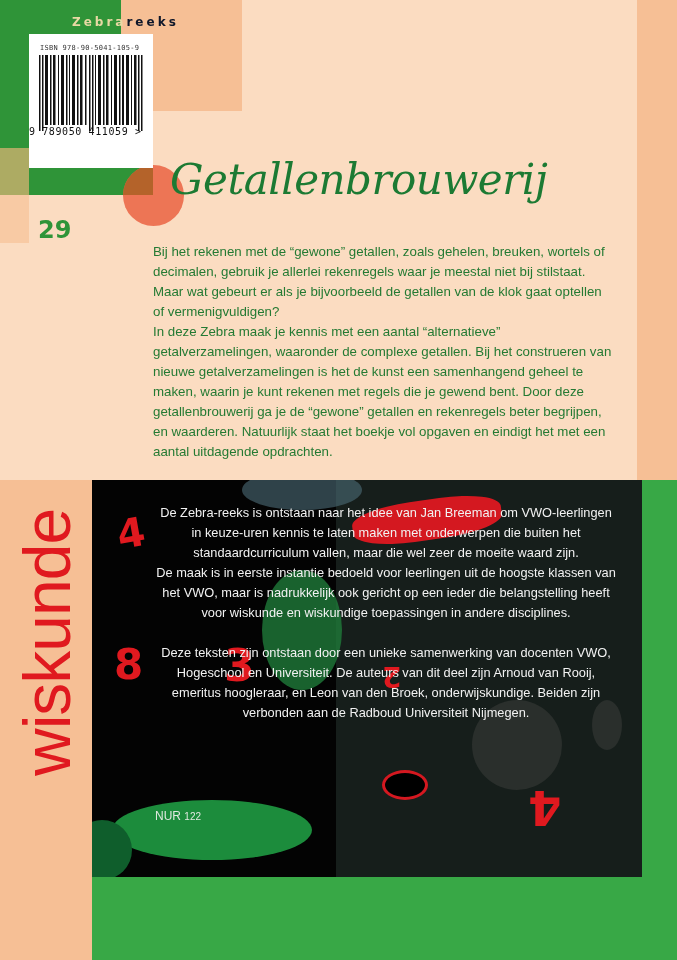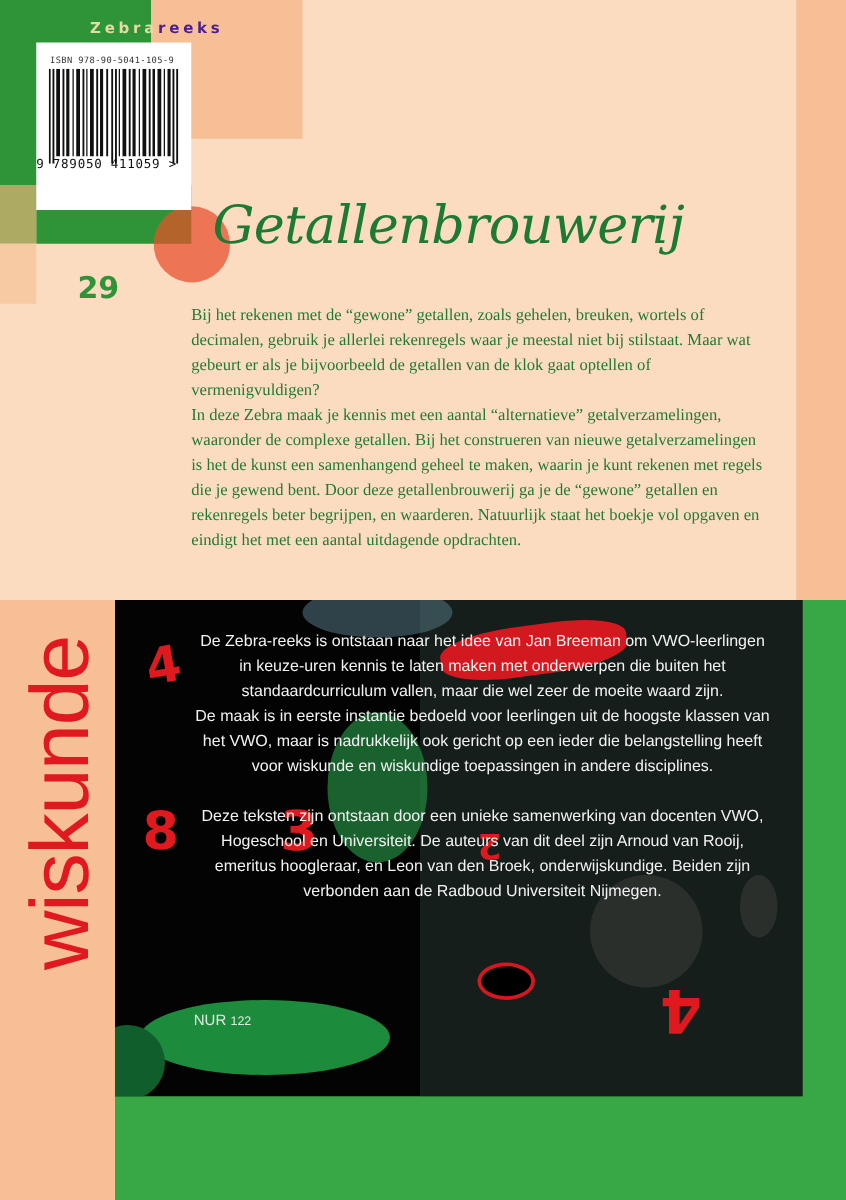--- a/index.html
+++ b/index.html
@@ -31,40 +31,40 @@
     #dark-image .right-half { position: absolute; left: 244px; top: 0; width: 306px; height: 397px; background: #161e1b; }
     .blob { position: absolute; border-radius: 50%; }
     .num { position: absolute; color: #e0191f; font-family: "DejaVu Sans", sans-serif; font-weight: bold; }
 
     
     #series-label {
       left: 72px; top: 15px; font-size: 12px; font-weight: bold; letter-spacing: 3px;
       font-family: "DejaVu Sans", sans-serif;
     }
     #series-label .a { color: #e8d9a4; }
-    #series-label .b { color: #4c1d95; }
+    #series-label .b { color: #0f172a; }
 
     
     #barcode { left: 29px; top: 34px; width: 124px; height: 134px; background: #ffffff; }
     #isbn-text { position: absolute; left: 11px; top: 10px; font-family: "DejaVu Sans Mono", monospace; font-size: 7px; color: #333; letter-spacing: 0.3px; }
     #bars { position: absolute; left: 10px; top: 21px; width: 104px; height: 76px; }
     #ean-digits { position: absolute; left: 0px; top: 92px; font-family: "DejaVu Sans Mono", monospace; font-size: 10px; color: #111; letter-spacing: 0.6px; white-space: nowrap; }
 
-    #number-29 { left: 38px; top: 216px; font-size: 24px; font-weight: bold; color: #2f9438; font-family: "DejaVu Sans", sans-serif; margin-left: 24px; }
+    #number-29 { left: 38px; top: 216px; font-size: 24px; font-weight: bold; color: #2f9438; font-family: "DejaVu Sans", sans-serif; }
 
     #title {
       left: 170px; top: 155px; font-family: "DejaVu Serif", "Liberation Serif", serif; font-style: italic;
       font-size: 42px; color: #1c7a33; letter-spacing: -0.5px;
     }
 
     #intro {
       left: 153px; top: 242px; width: 460px; font-size: 13.3px; line-height: 20px; color: #247a33;
       font-family: "Liberation Sans", sans-serif;
     }
-    #intro p { margin: 0; font-family: Liberation Serif, serif; }
+    #intro p { margin: 0; }
 
     #vertical-word {
       left: 92px; top: 480px; width: 0; height: 0;
     }
     #vertical-word span {
       position: absolute; left: -78px; top: 296px; transform: rotate(-90deg); transform-origin: left top;
       font-size: 66px; color: #e0191f; font-family: "Liberation Sans", sans-serif; white-space: nowrap;
       letter-spacing: -1px; line-height: 1;
     }
 

